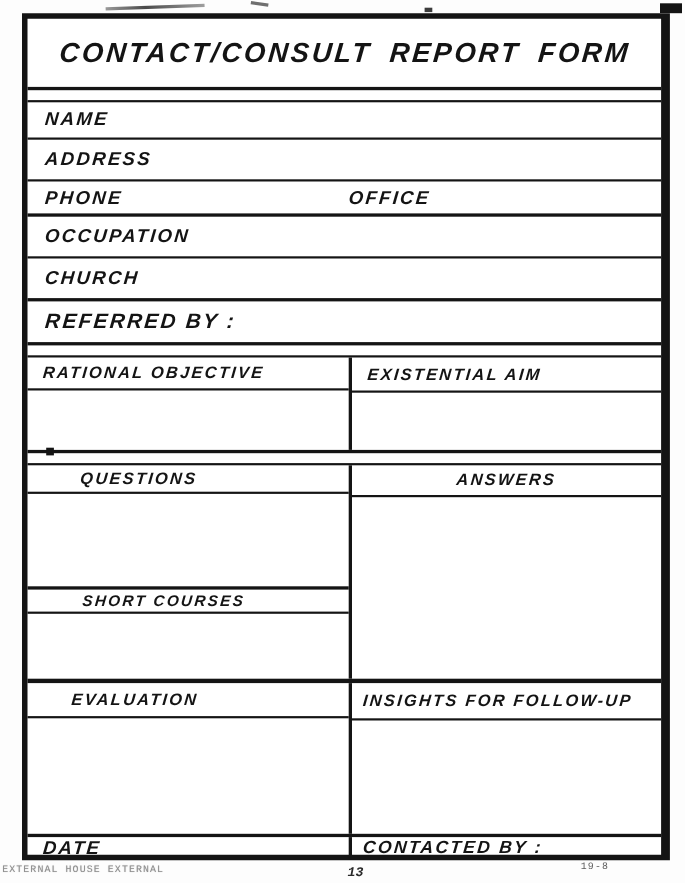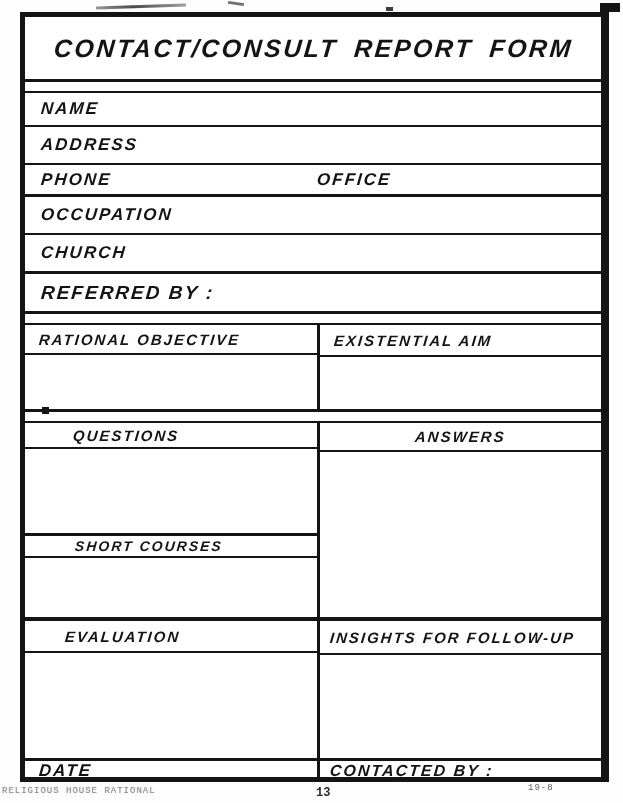--- a/index.html
+++ b/index.html
@@ -23,21 +23,21 @@
   .col-right{flex:1;border-left:3px solid #141414;box-sizing:border-box;display:flex;flex-direction:column;}
   .col-header{border-bottom:2px solid #141414;box-sizing:border-box;display:flex;align-items:center;font-size:15px;}
   .blank{flex:1;}
   .subband{border-top:3px solid #141414;border-bottom:2px solid #141414;height:25px;box-sizing:border-box;
            display:flex;align-items:center;padding-left:50px;font-size:14px;flex:0 0 auto;}
   .pad14{padding-left:14px;} .pad48{padding-left:48px;} .pad40{padding-left:40px;} .pad8{padding-left:10px;}
   .center{justify-content:center;}
   .footer-left{position:absolute;left:2px;top:786px;font-family:"Liberation Mono",monospace;
                font-size:9px;letter-spacing:1px;color:#8f8f8f;text-shadow:0 0 1px #bbb;}
   .footer-page{position:absolute;left:316px;top:786px;font-family:"Liberation Mono",monospace;
-               font-weight:700;font-size:12px;color:#2a2a2a;}
+               font-style:italic;font-weight:700;font-size:12px;color:#2a2a2a;}
   .footer-right{position:absolute;left:528px;top:783px;font-family:"Liberation Mono",monospace;
                 font-size:9px;letter-spacing:1px;color:#5d5d5d;}
   .smudge{position:absolute;background:#7a7a7a;}
   .s1{left:96px;top:5px;width:90px;height:3px;transform:rotate(-2deg);background:linear-gradient(90deg,#9a9a9a,#4a4a4a 40%,#9f9f9f);}
   .s2{left:228px;top:2px;width:16px;height:3px;background:#6f6f6f;transform:rotate(8deg);}
   .s3{left:386px;top:7px;width:7px;height:4px;background:#3c3c3c;}
   .corner-mark{position:absolute;left:600px;top:3px;width:20px;height:9px;background:#141414;}
   .tick{position:absolute;left:17px;top:390px;width:7px;height:7px;background:#141414;}
 </style>
 </head>
@@ -143,17 +143,17 @@
       <div class="col-right">
         <div class="col-header pad8" style="border-bottom:none;flex:1;font-size:16px;">
           <span class="hw">CONTACTED BY :</span>
         </div>
       </div>
     </div>
 
     <div class="tick"></div>
   </div>
 
-  <div class="footer-left">RELIGIOUS HOUSE RATIONAL</div>
+  <div class="footer-left">EXTERNAL HOUSE EXTERNAL</div>
   <div class="footer-page">13</div>
   <div class="footer-right">19-8</div>
 
 </div>
 
 </body></html>

